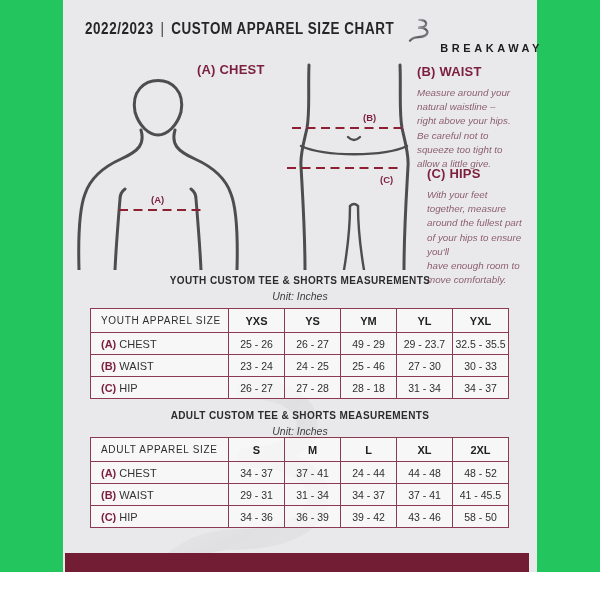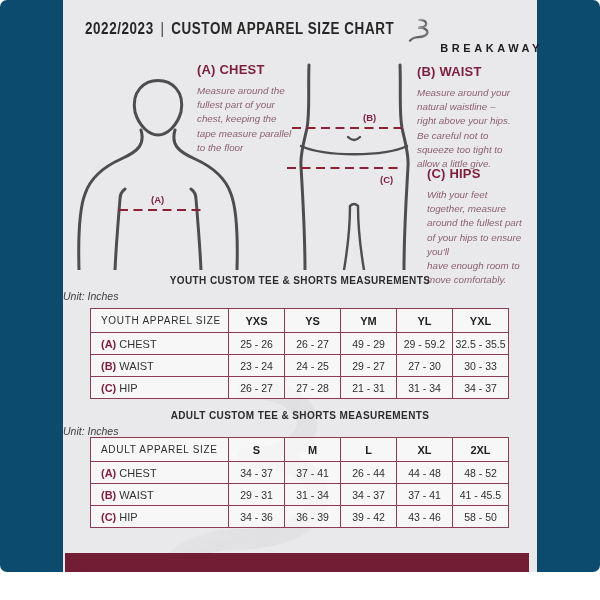--- a/index.html
+++ b/index.html
@@ -1,18 +1,18 @@
 <!DOCTYPE html>
 <html><head>
 <meta charset="utf-8">
 <style>
   html,body { margin:0; padding:0; }
   .viewport {
     position:relative; width:600px; height:572px; overflow:hidden;
-    background:#0c4a6e; font-family:"Liberation Sans", sans-serif;border-radius:7px;
+    background:#22c55e; font-family:"Liberation Sans", sans-serif;
   }
   .page {
     position:absolute; left:63px; top:0; width:474px; height:600px;
     background:#e9e9eb;
   }
   
   .header {
     position:absolute; top:0; left:0; right:0; height:56px;
     display:flex; align-items:center; justify-content:space-between;
     padding:0 20px 0 22px; box-sizing:border-box;
@@ -43,21 +43,21 @@
   .m-text {
     font-size:9.8px; font-style:italic; color:#8c5f6d; line-height:14.2px;
     white-space:pre-line; margin:0;
   }
   
   .tbl-title {
     position:absolute; left:0; width:474px; text-align:center;
     font-size:10px; font-weight:bold; color:#2b2b2b; letter-spacing:0.4px;
   }
   .tbl-unit {
-    position:absolute; left:0; width:474px; text-align:left;
+    position:absolute; left:0; width:474px; text-align:center;
     font-size:10.5px; font-style:italic; color:#3c3c3c;
   }
   .youth-title { top:275px; } .youth-unit { top:290px; }
   .adult-title { top:410px; } .adult-unit { top:425px; }
   table.size-table {
     position:absolute; left:27px; width:418px; border-collapse:collapse;
     table-layout:fixed; z-index:2;
   }
   .youth-table { top:308px; }
   .adult-table { top:437px; }
@@ -145,25 +145,20 @@
         <path d="M 229,76 H 339"></path>
         <path d="M 224,116 H 340"></path>
       </g>
       <text class="fig-label" x="88" y="151">(A)</text>
       <text class="fig-label" x="300" y="69">(B)</text>
       <text class="fig-label" x="317" y="131">(C)</text>
     </svg>
 
     <div class="measure measure-a">
       <p class="m-heading">(A) CHEST</p>
-      <p class="m-text">Measure around the
-fullest part of your
-chest, keeping the
-tape measure parallel
-to the floor</p>
     </div>
     <div class="measure measure-b">
       <p class="m-heading">(B) WAIST</p>
       <p class="m-text">Measure around your
 natural waistline –
 right above your hips.
 Be careful not to
 squeeze too tight to
 allow a little give.</p>
     </div>
@@ -200,36 +195,36 @@
         <th class="size-head">YS</th>
         <th class="size-head">YM</th>
         <th class="size-head">YL</th>
         <th class="size-head">YXL</th>
       </tr>
       <tr>
         <td class="row-label"><span class="row-prefix">(A)</span> <span>CHEST</span></td>
         <td class="cell">25 - 26</td>
         <td class="cell">26 - 27</td>
         <td class="cell">49 - 29</td>
-        <td class="cell">29 - 59.2</td>
+        <td class="cell">29 - 23.7</td>
         <td class="cell">32.5 - 35.5</td>
       </tr>
       <tr>
         <td class="row-label"><span class="row-prefix">(B)</span> <span>WAIST</span></td>
         <td class="cell">23 - 24</td>
         <td class="cell">24 - 25</td>
-        <td class="cell">29 - 27</td>
+        <td class="cell">25 - 46</td>
         <td class="cell">27 - 30</td>
         <td class="cell">30 - 33</td>
       </tr>
       <tr>
         <td class="row-label"><span class="row-prefix">(C)</span> <span>HIP</span></td>
         <td class="cell">26 - 27</td>
         <td class="cell">27 - 28</td>
-        <td class="cell">21 - 31</td>
+        <td class="cell">28 - 18</td>
         <td class="cell">31 - 34</td>
         <td class="cell">34 - 37</td>
       </tr>
     </tbody>
       </table>
 
     <div class="tbl-title adult-title">ADULT CUSTOM TEE &amp; SHORTS MEASUREMENTS</div>
     <div class="tbl-unit adult-unit">Unit: Inches</div>
     <table class="size-table adult-table">
       <colgroup>
@@ -246,21 +241,21 @@
         <th class="size-head">S</th>
         <th class="size-head">M</th>
         <th class="size-head">L</th>
         <th class="size-head">XL</th>
         <th class="size-head">2XL</th>
       </tr>
       <tr>
         <td class="row-label"><span class="row-prefix">(A)</span> <span>CHEST</span></td>
         <td class="cell">34 - 37</td>
         <td class="cell">37 - 41</td>
-        <td class="cell">26 - 44</td>
+        <td class="cell">24 - 44</td>
         <td class="cell">44 - 48</td>
         <td class="cell">48 - 52</td>
       </tr>
       <tr>
         <td class="row-label"><span class="row-prefix">(B)</span> <span>WAIST</span></td>
         <td class="cell">29 - 31</td>
         <td class="cell">31 - 34</td>
         <td class="cell">34 - 37</td>
         <td class="cell">37 - 41</td>
         <td class="cell">41 - 45.5</td>

